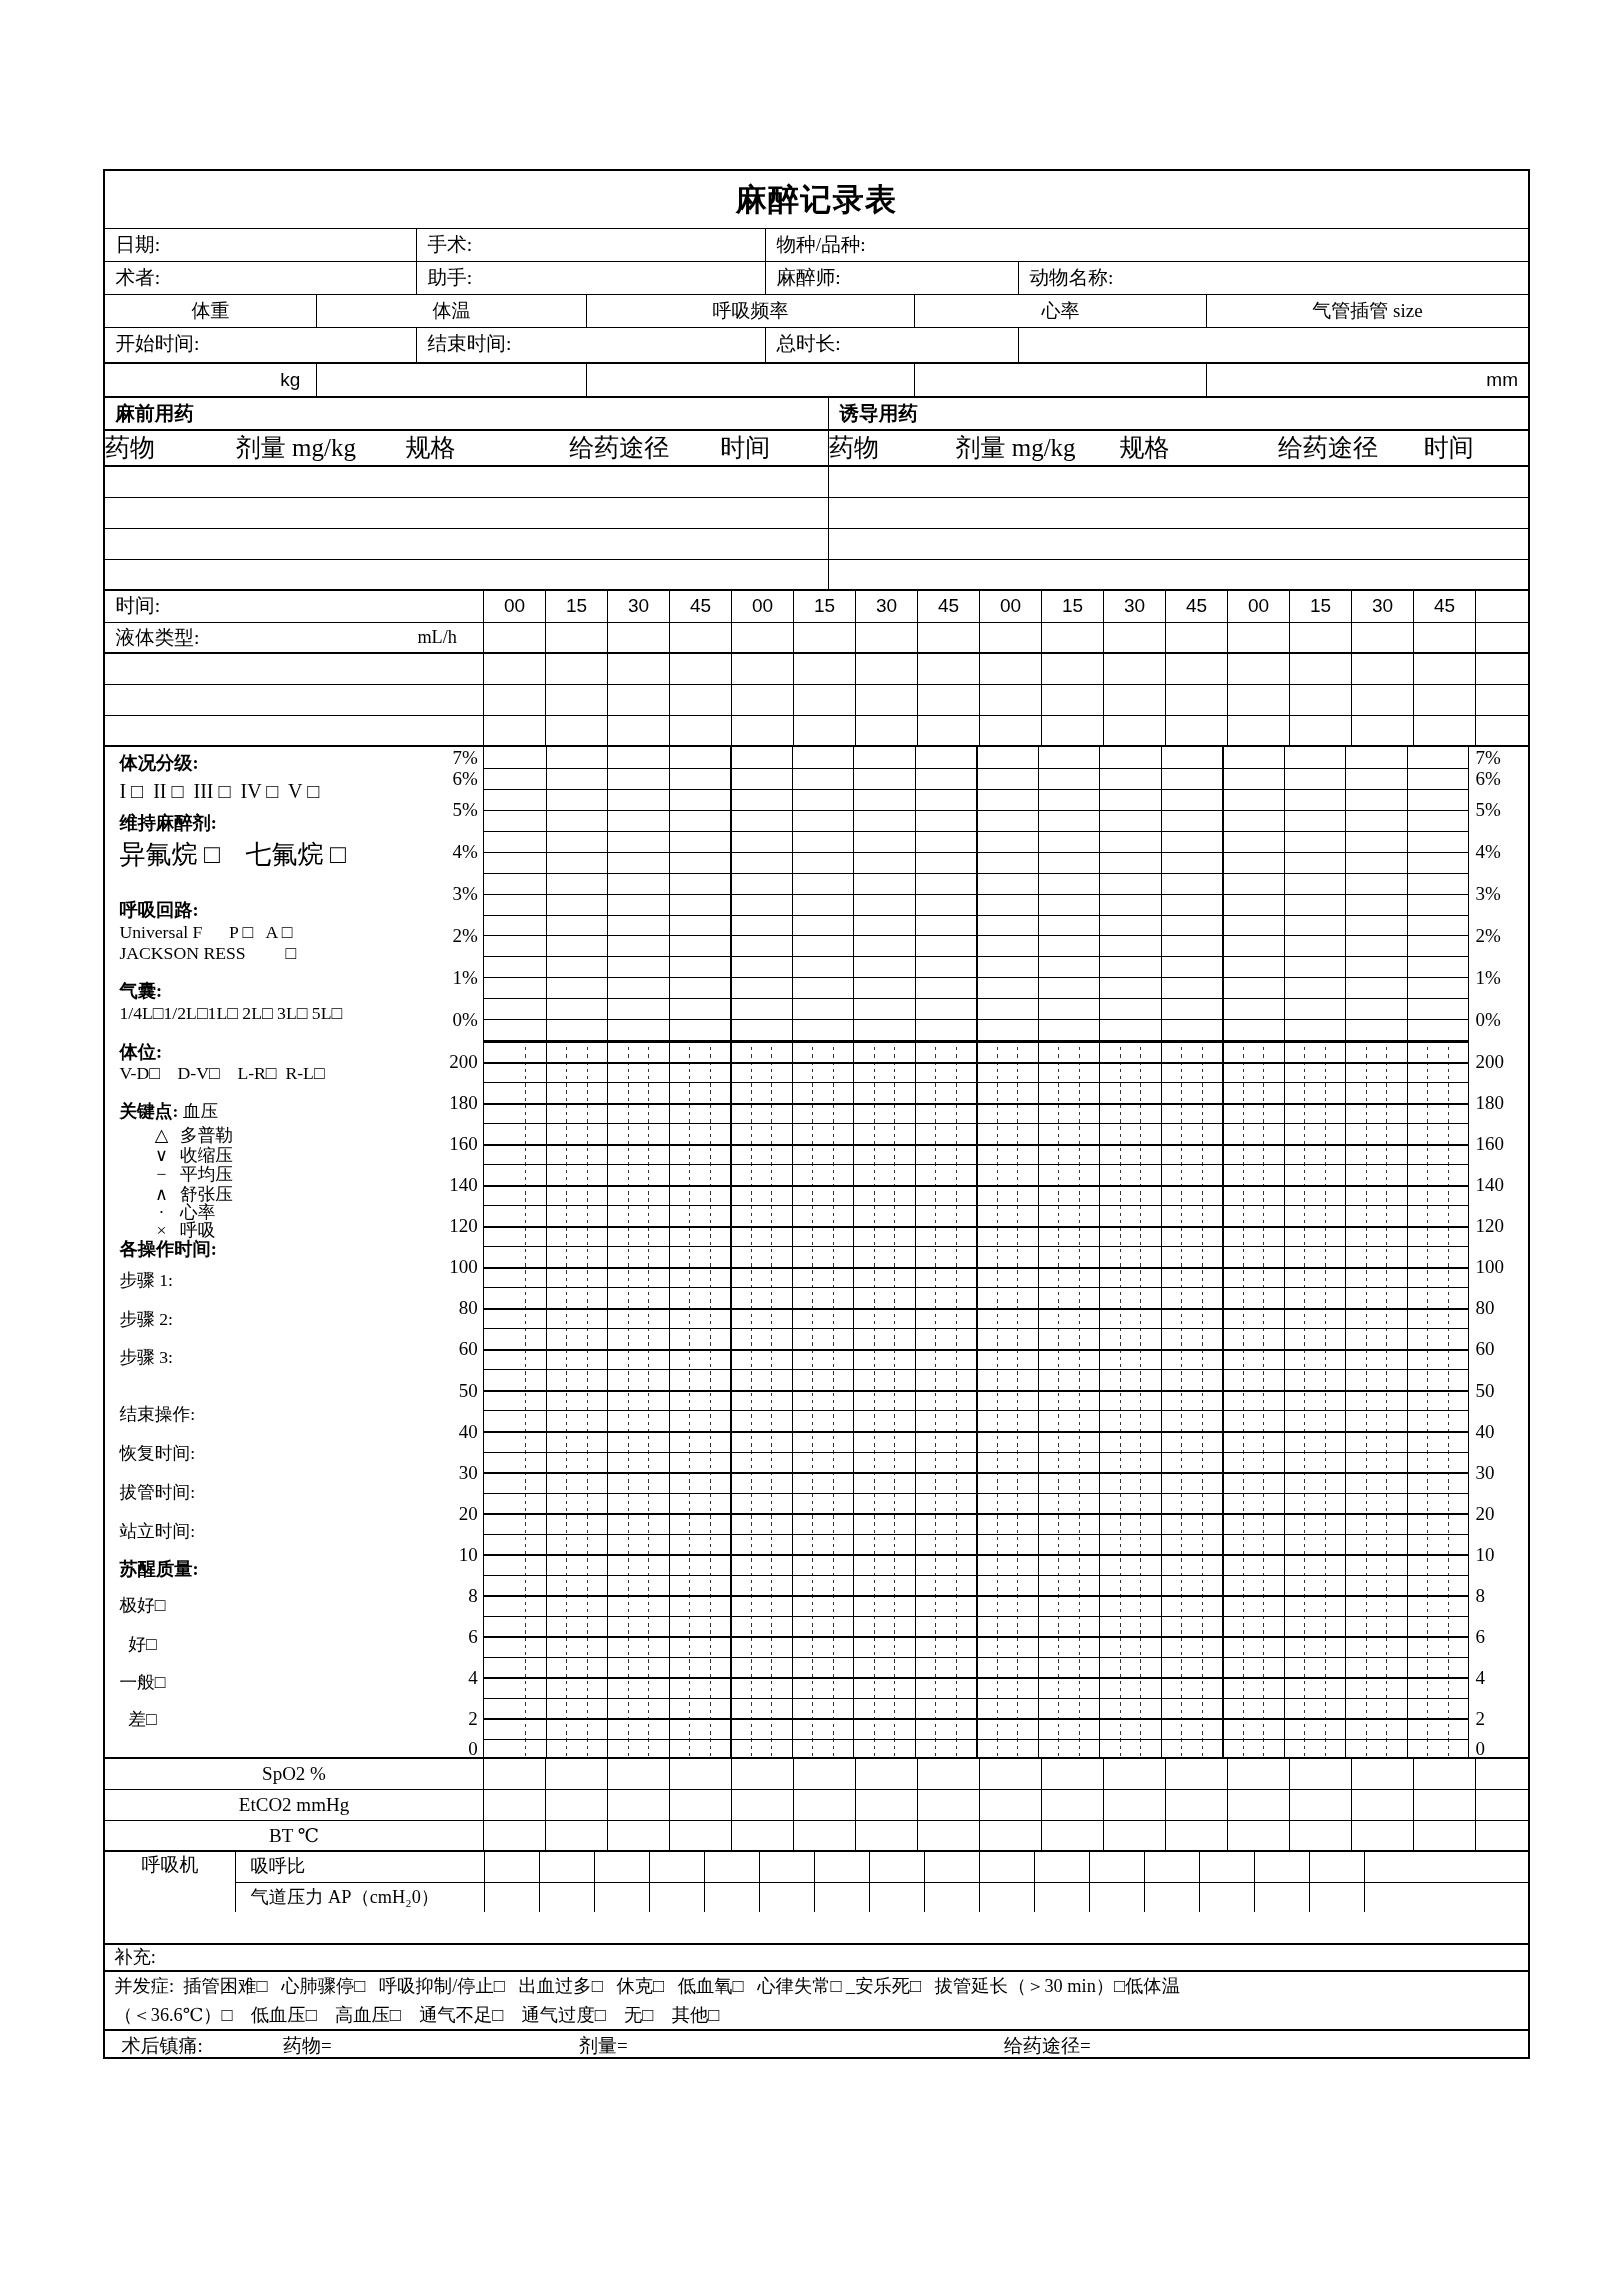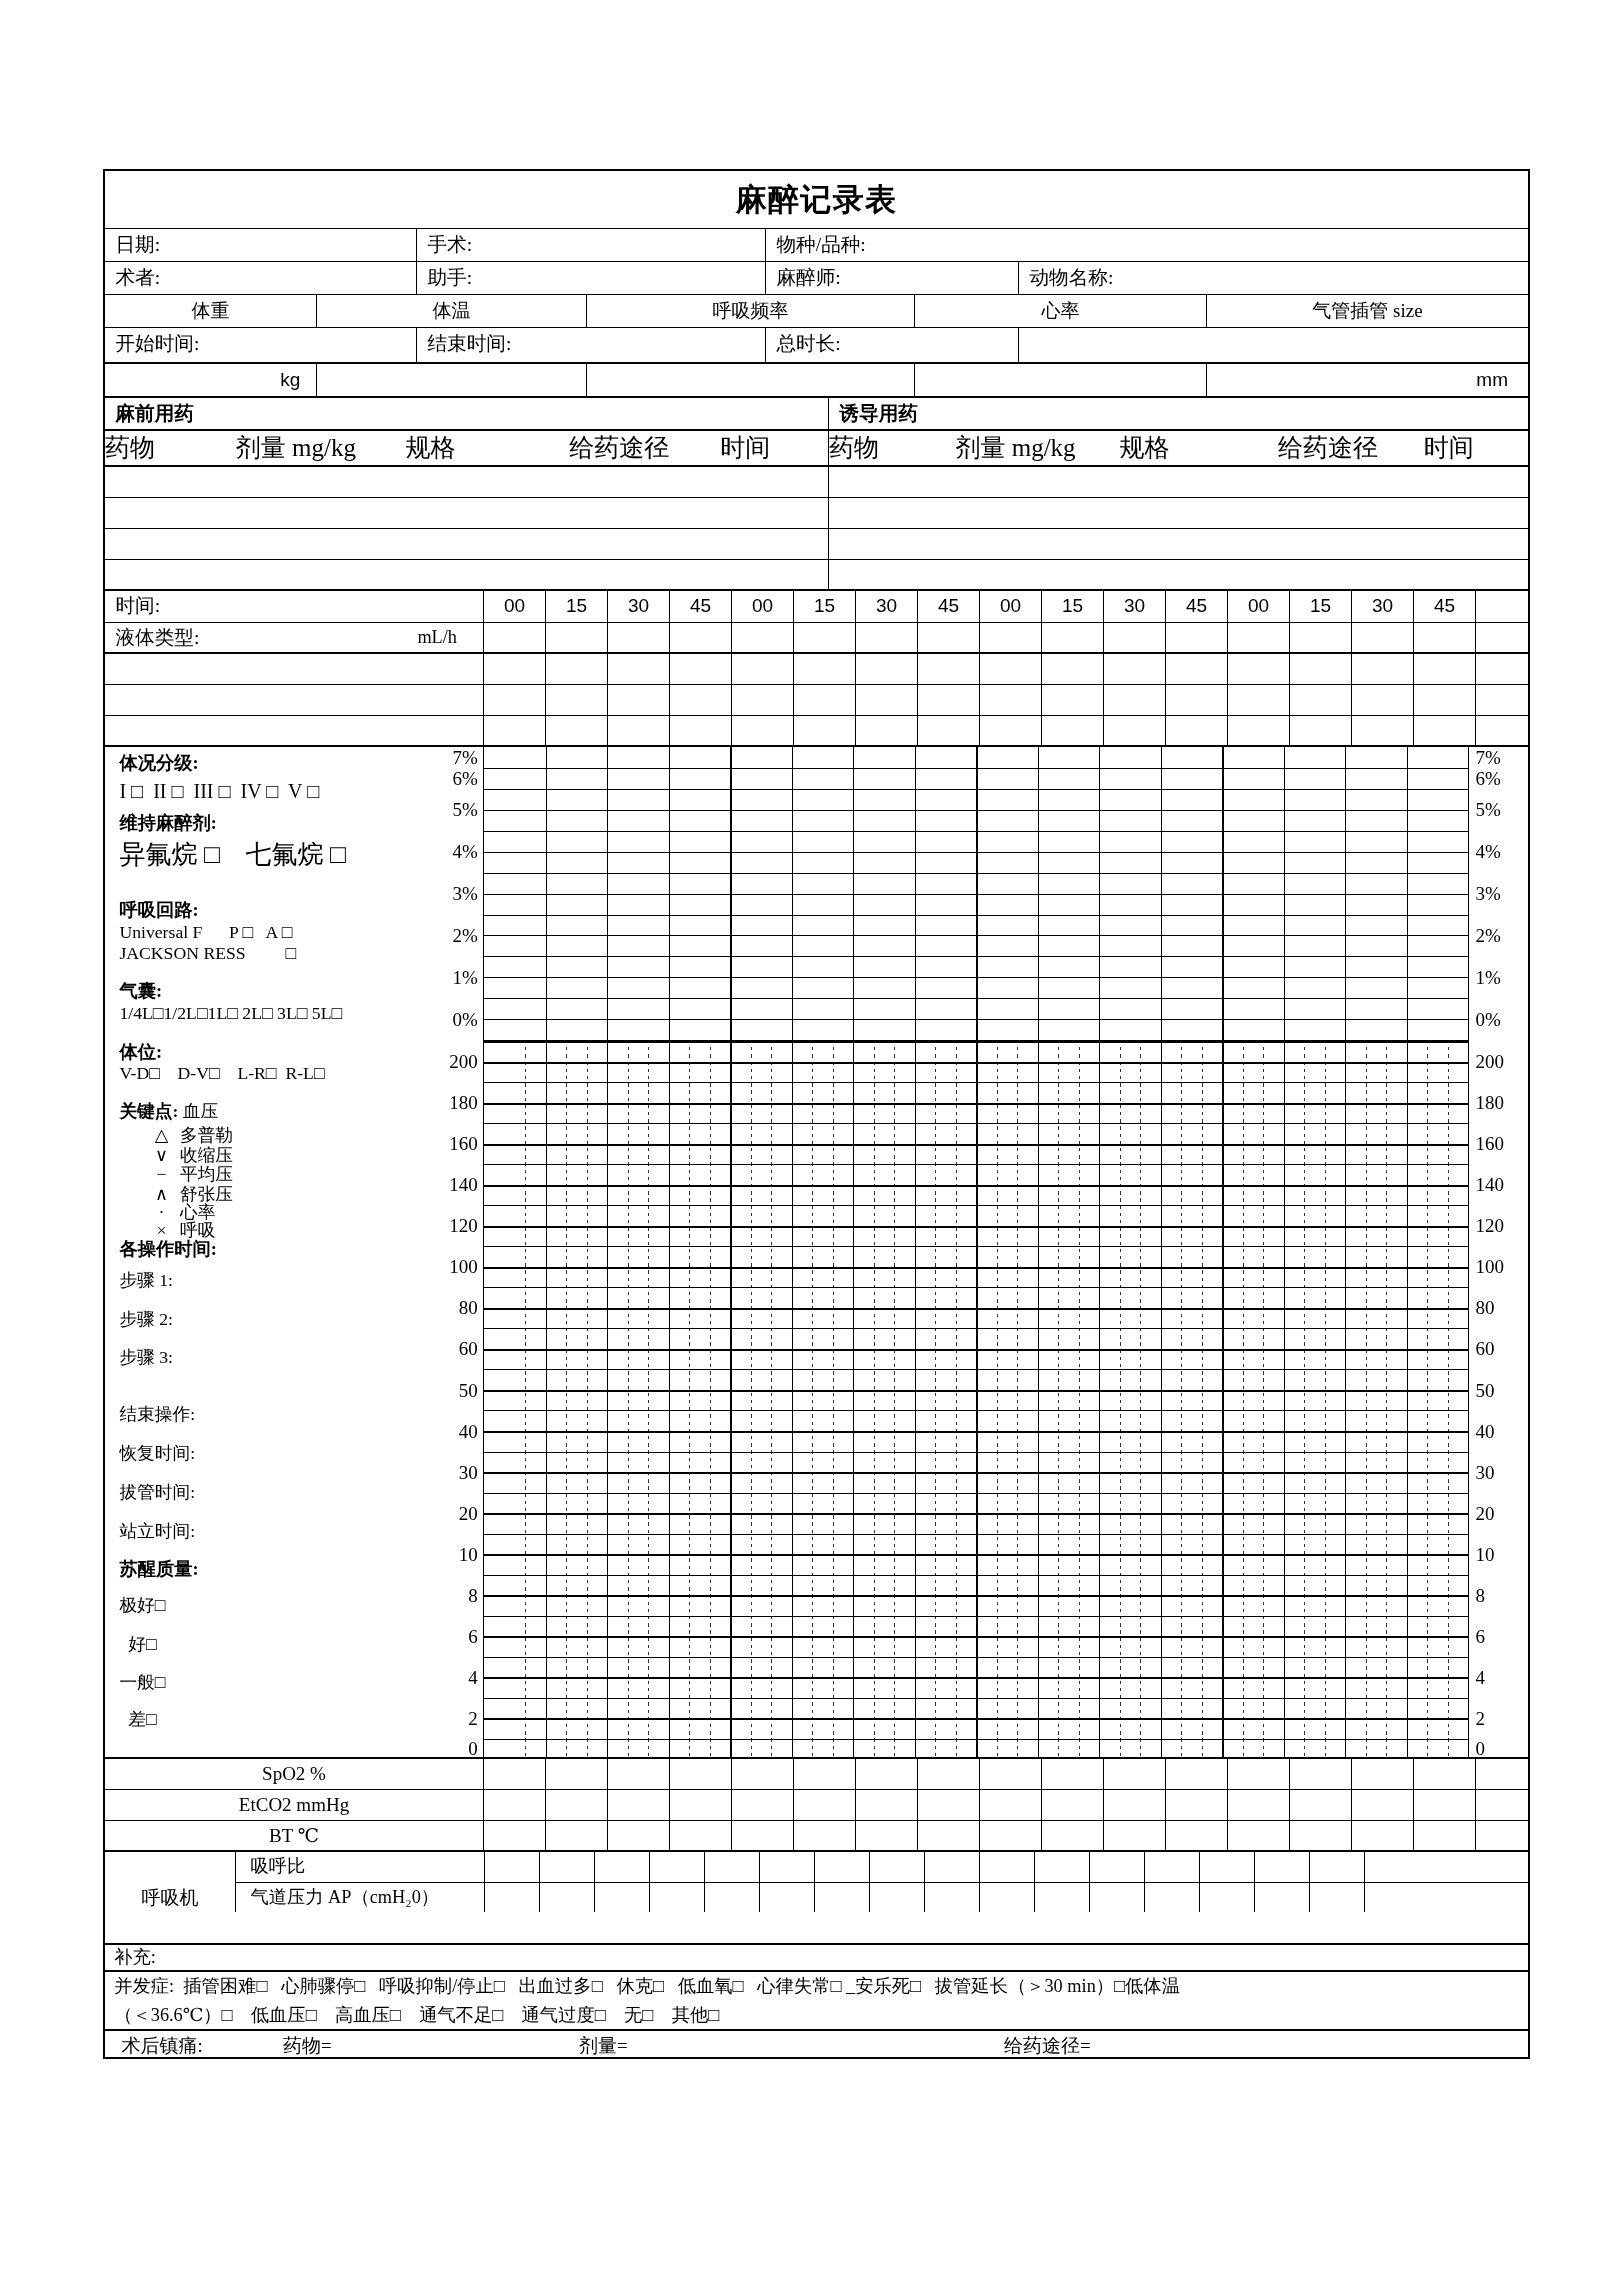--- a/index.html
+++ b/index.html
@@ -47,21 +47,21 @@
   .axis-left{right:5.2px;text-align:right;}
   .axis-right{left:6.5px;text-align:left;}
   .hline{position:absolute;left:0;right:0;background:#000;}
   .vline{position:absolute;top:0;bottom:0;background:#000;}
   .vdash{position:absolute;width:0.7px;top:293px;bottom:0;
          background-image:repeating-linear-gradient(to bottom,#333 0 3.3px,transparent 3.3px 7.2px);}
   .mon-row{height:31px;}
   .mon-row .lab-cell{font-size:19px;line-height:29px;text-align:center;}
   .vent-row{height:93px;}
   .vent-left{width:130px;flex:none;font-size:19px;text-align:center;display:flex;
-             align-items:center;justify-content:center;}
+             align-items:flex-start;justify-content:center;}
   .vent-right{flex:1;display:flex;flex-direction:column;}
   .vent-sub{display:flex;border-bottom:1.3px solid #000;height:31px;box-sizing:border-box;}
   .vent-sub.last{border-bottom:none;height:29px;}
   .vent-lab{width:249px;flex:none;border-left:1.3px solid #000;font-size:18.3px;line-height:29px;
             padding-left:14.4px;box-sizing:border-box;}
   .supp-row{height:27px;}
   .supp-row span{font-size:18.3px;line-height:25px;padding-left:9.2px;}
   .comp-row{height:59px;display:block;padding-left:9.2px;}
   .comp-row div{font-size:18.3px;line-height:29px;white-space:pre;}
   .post-row{height:26px;display:block;}
@@ -100,21 +100,21 @@
         <div class="cell" style="width: 311px;">开始时间:</div>
         <div class="cell" style="width: 349px;">结束时间:</div>
         <div class="cell" style="width: 253px;">总时长:</div>
         <div class="cell fill-cell"></div>
       </div>
     <div class="row units-row bb3" id="vitals-u">
         <div class="cell" style="width: 211px; text-align: right; padding-right: 15.7px;">kg</div>
         <div class="cell" style="width: 270px; text-align: right; padding-right: 15.7px;"></div>
         <div class="cell" style="width: 328px; text-align: right; padding-right: 15.7px;"></div>
         <div class="cell" style="width: 292px; text-align: right; padding-right: 15.7px;"></div>
-        <div class="cell fill-cell" style="text-align: right; padding-right: 20px;">mm</div>
+        <div class="cell fill-cell" style="text-align: right; padding-right: 10px;">mm</div>
       </div>
 
     <div class="row med-title-row bb3">
       <div class="cell" style="width:723px">
         <span>麻前用药</span>
       </div>
       <div class="cell fill-cell">
         <span>诱导用药</span>
       </div>
     </div>

